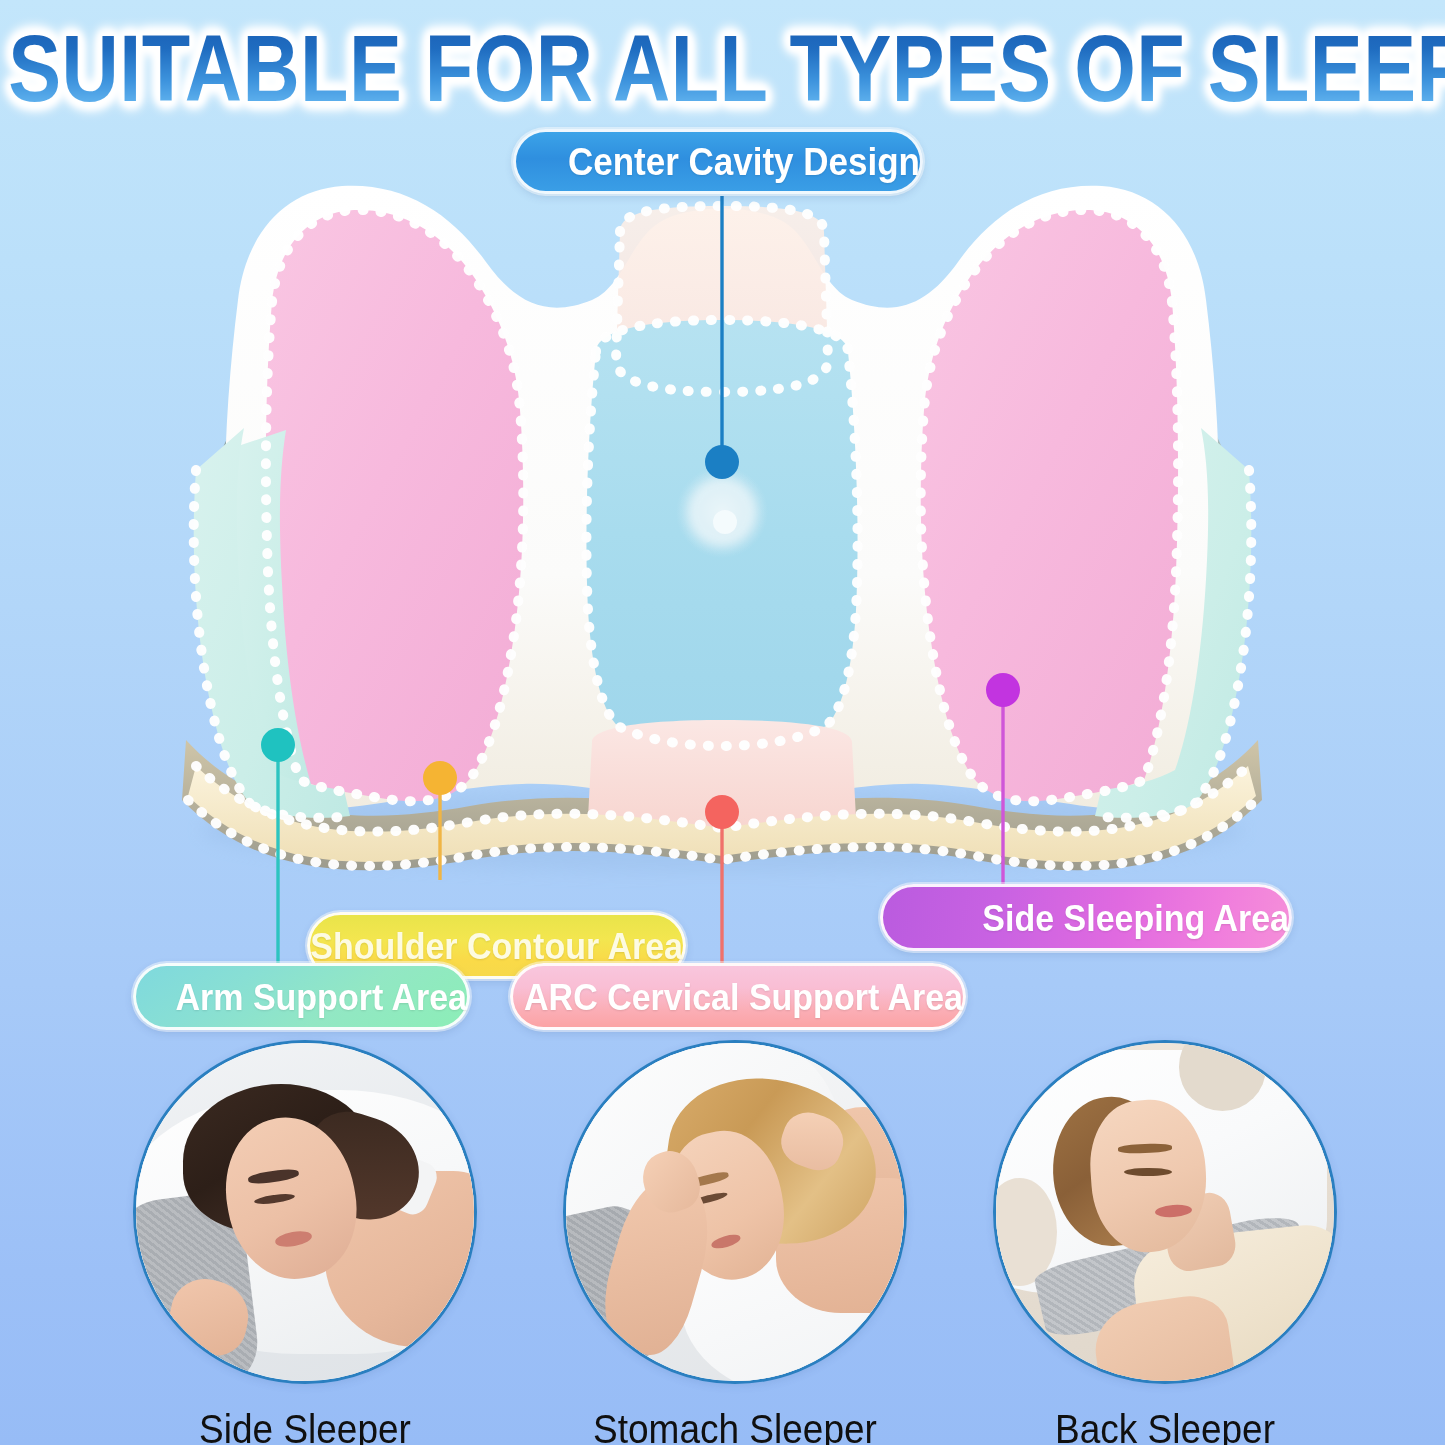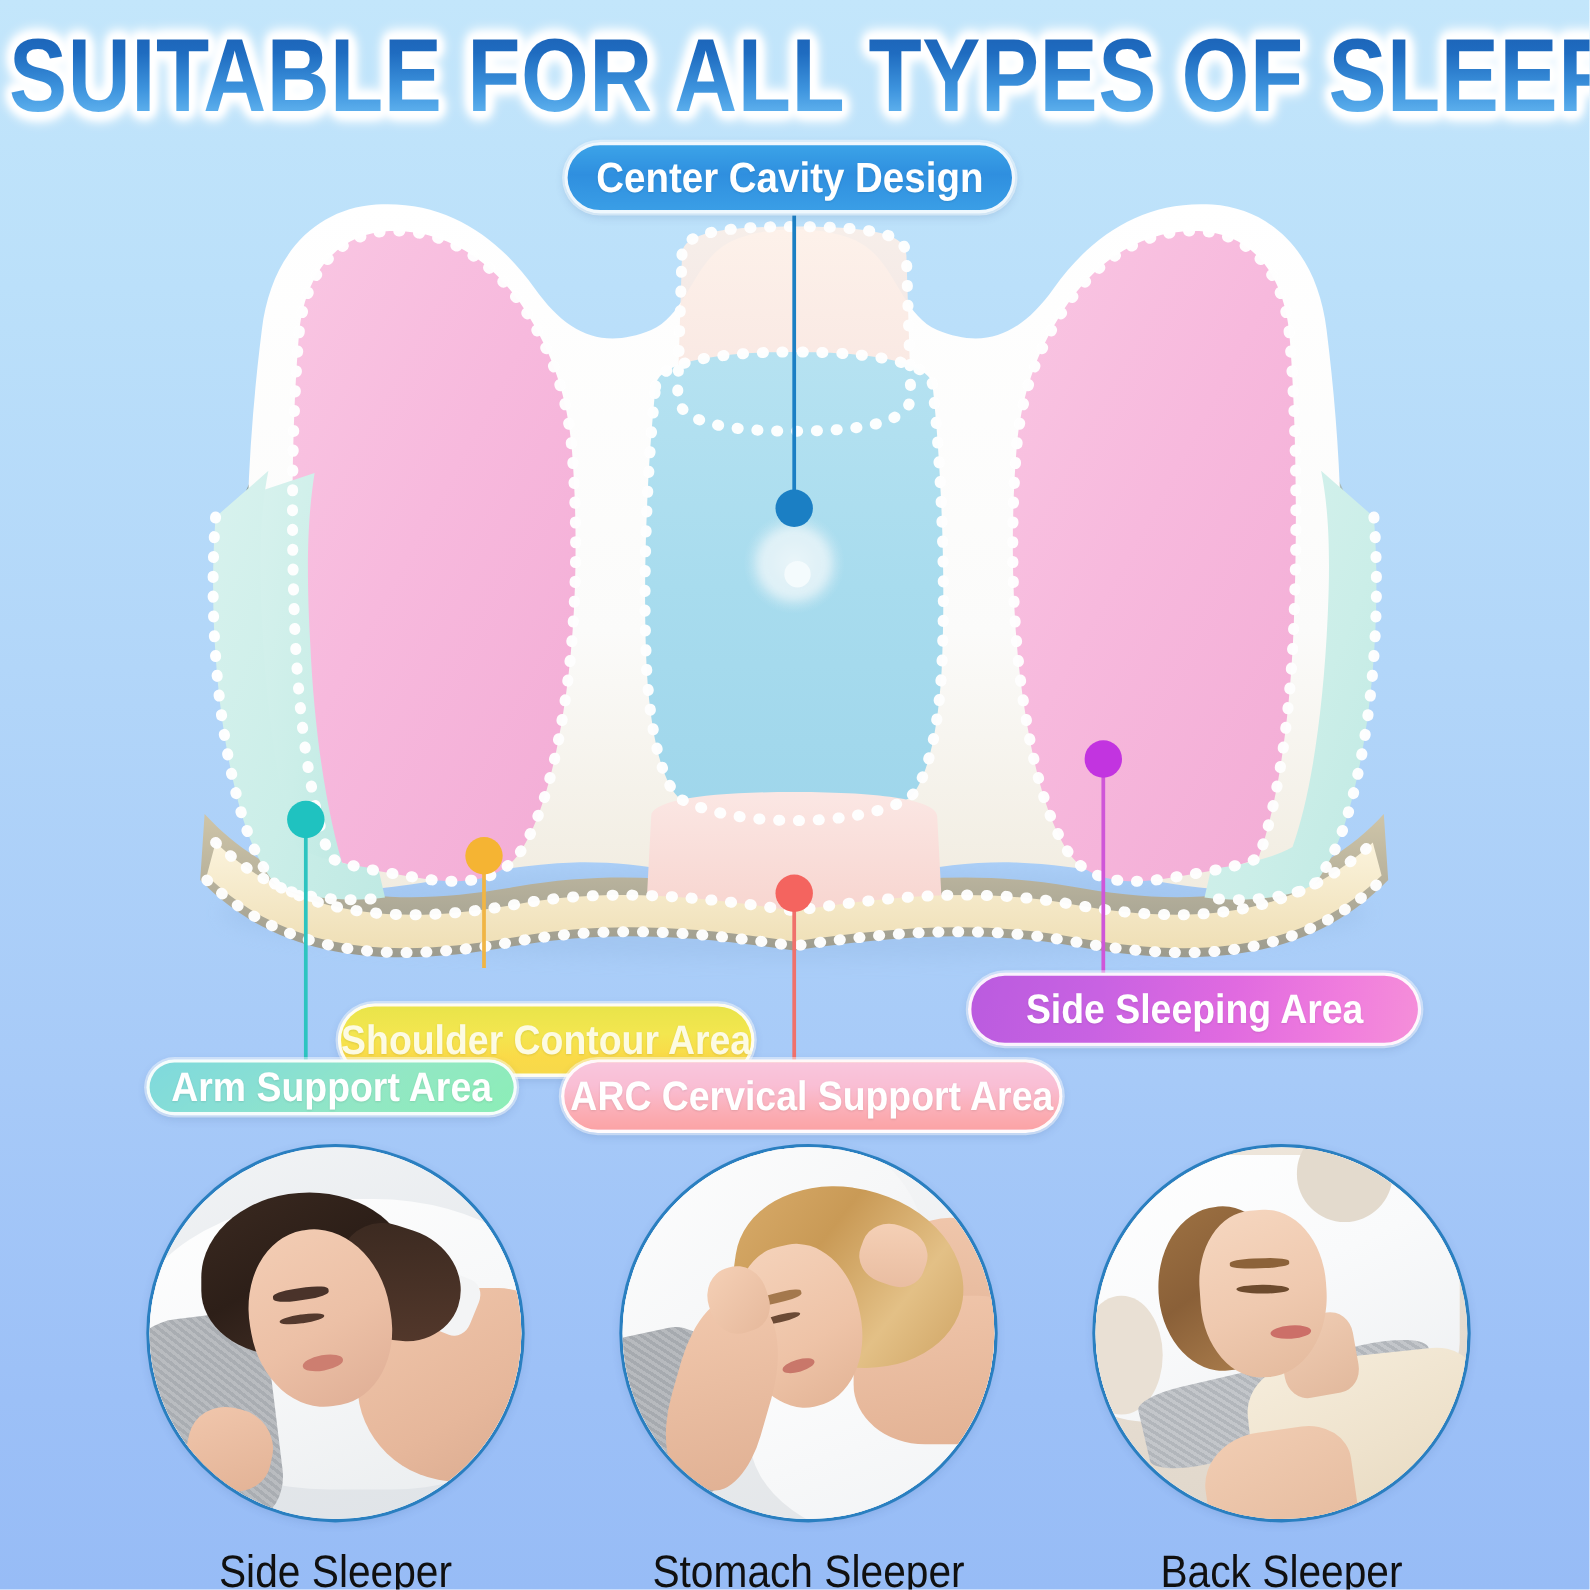--- a/index.html
+++ b/index.html
@@ -35,21 +35,21 @@
 
   
   .pillow-stage{
     position:absolute; left:0; top:0; width:1445px; height:1060px; z-index:10;
   }
   .pillow-stage svg{ display:block; width:1445px; height:1060px; }
 
   
   .pill{
     position:absolute; z-index:60;
-    display:flex; align-items:center; justify-content:center;
+    display:flex; align-items:center; justify-content:flex-end;
     border-radius:999px;
     border:3px solid rgba(255,255,255,.92);
     box-shadow:0 0 0 2px rgba(255,255,255,.45), 0 3px 9px rgba(40,70,130,.17);
     white-space:nowrap;
   }
   .pill span{
     font-weight:700; line-height:1;
     transform:scaleY(1.1);
     text-shadow:0 1px 2px rgba(0,0,0,.10);
   }
@@ -59,21 +59,21 @@
   .pill-center span{ color:#ffffff; font-size:35px; }
 
   .pill-shoulder{ left:307px; top:912px; width:379px; height:67px;
     background:linear-gradient(180deg,#e9e44a 0%,#f3e64f 40%,#fada48 75%,#f7d94a 100%); }
   .pill-shoulder span{ color:#fdfbe2; font-size:34px; }
 
   .pill-side   { left:880px; top:884px; width:412px; height:67px;
     background:linear-gradient(100deg,#ba5bdf 0%,#c862e2 28%,#e06ae0 58%,#f07ddd 82%,#f58fd9 100%); }
   .pill-side span{ color:#ffffff; font-size:34px; }
 
-  .pill-arm    { left:133px; top:963px; width:337px; height:51px;
+  .pill-arm    { left:133px; top:963px; width:337px; height:67px;
     background:linear-gradient(145deg,#7fd9dd 0%,#88dfd4 30%,#92e7c4 62%,#8ceeb7 100%); }
   .pill-arm span{ color:#ffffff; font-size:34px; }
 
   .pill-arc    { left:510px; top:963px; width:456px; height:67px;
     background:linear-gradient(180deg,#f9c6dd 0%,#f9bed4 35%,#fbaeb6 72%,#fba3a5 100%); }
   .pill-arc span{ color:#ffffff; font-size:34px; }
 
   
   .photos{ position:absolute; left:0; top:1040px; width:1445px; height:405px; z-index:30;text-decoration:underline; }
   .photo-item{ position:absolute; top:0; width:344px; }

